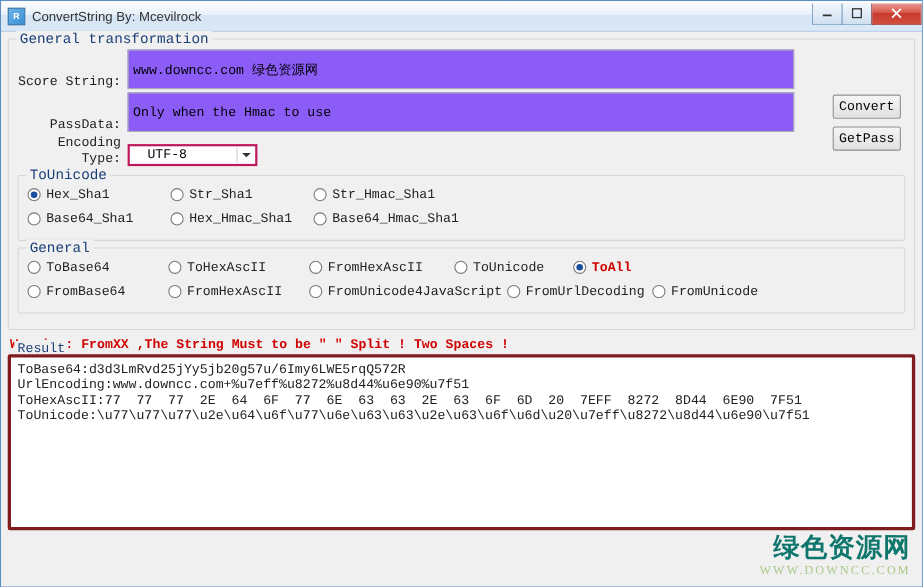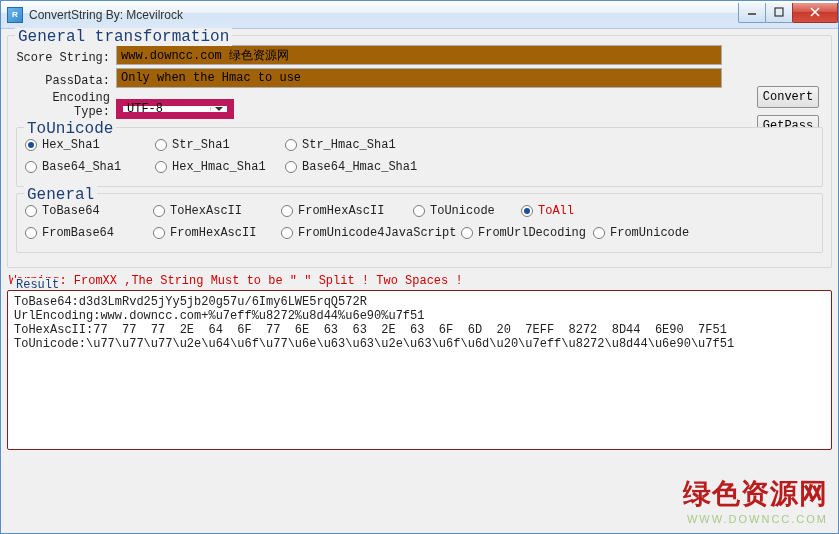--- a/index.html
+++ b/index.html
@@ -78,51 +78,51 @@
   position: relative;
   background:#f0f0f0;
 }
 .groupbox > .legend {
   position: absolute;
   top: -8px;
   left: 7px;
   background: #f0f0f0;
   padding: 0 3px;
   font-family: "Courier New", monospace;
-  font-size: 16px;
+  font-size: 13px;
   color: #1a3e78;
 }
 .row { display: flex; align-items: flex-end; margin: 3px 0; }
 .label {
   width: 100px;
   text-align: right;
   padding-right: 6px;
   font-family: "Courier New", monospace;
   font-size: 12px;
   color: #222;
 }
 .textbox {
   flex: 1;
-  height: 20px;
+  height: 36px;
   border: 1px solid #abadb3;
-  background: #a16207;
+  background: #8b5cf6;
   padding: 1px 4px;
   font-family: "Courier New", monospace;
   font-size: 12px;
   outline:none;
 }
 .combo {
   width: 118px;
   height: 20px;
-  border: 7px solid #be185d;
+  border: 2px solid #be185d;
   background:#fff;
   display:flex;align-items:center;
   font-family: "Courier New", monospace;
   font-size:12px;
-  padding-left:4px;
+  padding-left:16px;
   position:relative;
 }
 .combo .arrow{
   position:absolute;right:1px;top:1px;bottom:1px;width:16px;
   border-left:1px solid #d0d0d0;
   display:flex;align-items:center;justify-content:center;
 }
 .combo .arrow::after{content:"";border:4px solid transparent;border-top-color:#333;margin-top:4px;}
 .rightcol {
   position: absolute;
@@ -155,49 +155,49 @@
   margin-right:5px;background:#fff;display:flex;align-items:center;justify-content:center;
 }
 .radio.checked .dot::after{content:"";width:6px;height:6px;border-radius:50%;background:#1a4fa0;}
 .pw-col1{width:130px;}
 .pw-col2{width:130px;}
 .pw-col3{width:170px;}
 .gen-col{width:128px;}
 .gen-col.wide{width:180px;}
 .gen-col.med{width:132px;}
 .gen-col.sm{width:108px;}
-.red { color:#d00000; }
+.red { color:#d00000;font-weight:bold; }
 .warning {
   font-family:"Courier New",monospace;font-size:12px;
   margin:6px 0 2px 2px;
 }
 .result-box {
-  border:1px solid #7f1d1d;
+  border:3px solid #7f1d1d;
   border-radius:2px;
   background:#fff;
   height:160px;
   padding:4px 6px;
   font-family:"Courier New",monospace;font-size:12px;
   color:#222;
   white-space:pre;
   overflow:auto;
   position:relative;
 }
 .result-legend{
   position:absolute;margin-top:-12px;margin-left:6px;
   background:#f0f0f0;padding:0 3px;
   font-family:"Courier New",monospace;font-size:12px;color:#1a3e78;
 }
 .watermark{
   position:absolute;right:10px;bottom:8px;
   text-align:right;
   pointer-events:none;
 }
-.watermark .cn{font-size:28px;font-weight:bold;color:#b91c1c;letter-spacing:1px;font-family:"Microsoft YaHei",sans-serif;}
-.watermark .en{font-size:11px;color:#a9c98a;font-family:Liberation Sans, sans-serif;letter-spacing:2px;}
+.watermark .cn{font-size:24px;font-weight:bold;color:#0f766e;letter-spacing:1px;font-family:"Microsoft YaHei",sans-serif;}
+.watermark .en{font-size:11px;color:#a9c98a;font-family:Liberation Serif, serif;letter-spacing:2px;}
 .maintop{width:706px;}
 </style>
 </head>
 <body>
 
 <div class="window">
   <div class="titlebar">
     <span class="icon">R</span>
     <span>ConvertString By: Mcevilrock</span>
     <span class="spacer"></span>

